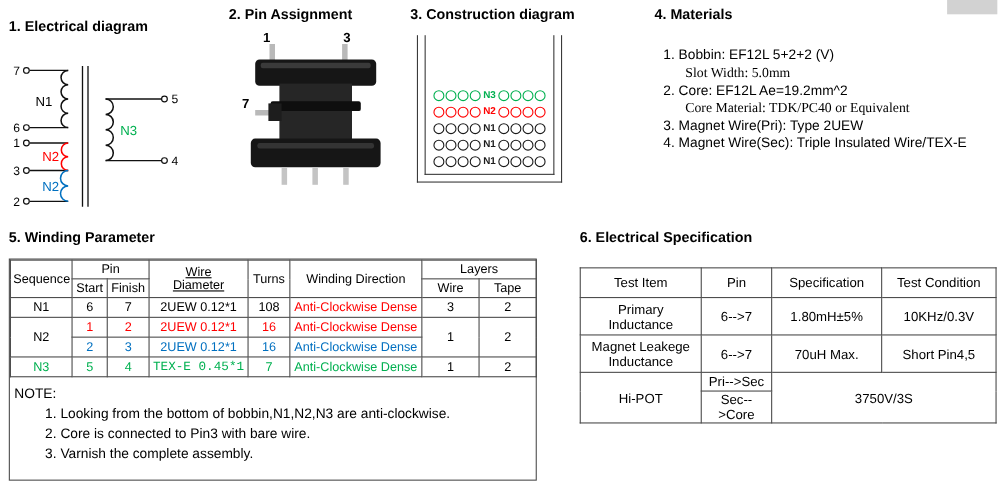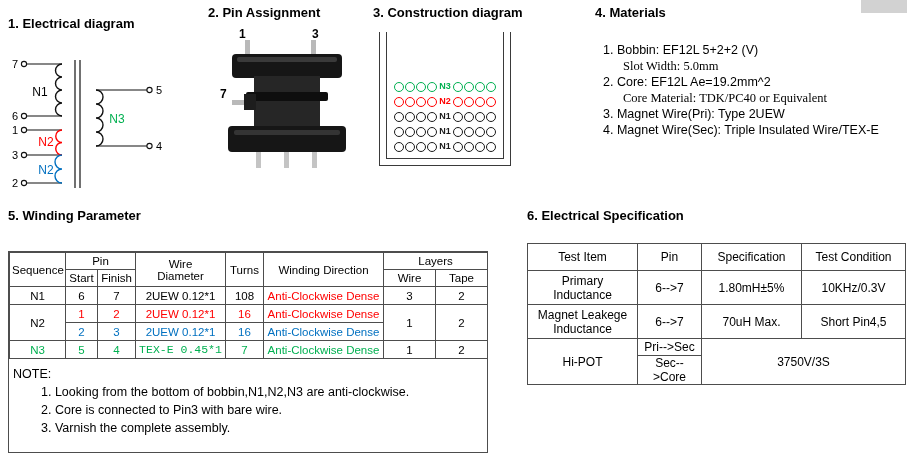--- a/index.html
+++ b/index.html
@@ -43,28 +43,28 @@
   .layer-row { display:flex; align-items:center; gap:1px; height:13px; }
   .circ { display:inline-block; width:10px; height:10px; border:1.3px solid currentColor; border-radius:50%; flex:none; }
   .layer-label { font-size:9px; font-weight:bold; padding:0 1px; line-height:1; }
 
   
   .mat-lines { margin-top:22px; font-size:12.5px; }
   .mat-line { padding-left:8px;  line-height:16px; white-space:nowrap; }
   .mat-sub  { padding-left:28px; line-height:16px; white-space:nowrap;font-family:Liberation Serif, serif; }
 
   
-  .wbox { margin-top:28px; width:480px; height:202px; border:1px solid #4d4d4d; background:#fff; }
+  .wbox { margin-top:12px; width:480px; height:202px; border:1px solid #4d4d4d; background:#fff; }
   table { border-collapse:collapse; }
   .wtable { width:100%; table-layout:fixed; }
   .wtable th, .wtable td { border:1px solid #4d4d4d; text-align:center; vertical-align:middle;
                            font-weight:normal; font-size:11.5px; padding:0 2px; overflow:hidden; }
   .wtable th { height:17px; }
   .wtable td { height:18px; }
-  .narrow { display:inline-block; max-width:56px; }
+  .narrow { display:inline-block; max-width:56px;text-decoration:underline; }
   .wnote { padding:6px 6px 0 4px; font-size:12.5px; }
   .wnote .note-item { padding-left:28px; line-height:18px; white-space:nowrap; }
   .wnote .note-label { line-height:18px; }
 
   
   .stable { margin-top:20px; width:378px; table-layout:fixed; }
   .stable th, .stable td { border:1px solid #4d4d4d; text-align:center; vertical-align:middle;
                            font-weight:normal; font-size:12px; padding:0 3px; }
   .stable th { height:27px;margin-top:12px; }
   .stable td { height:34px; }

